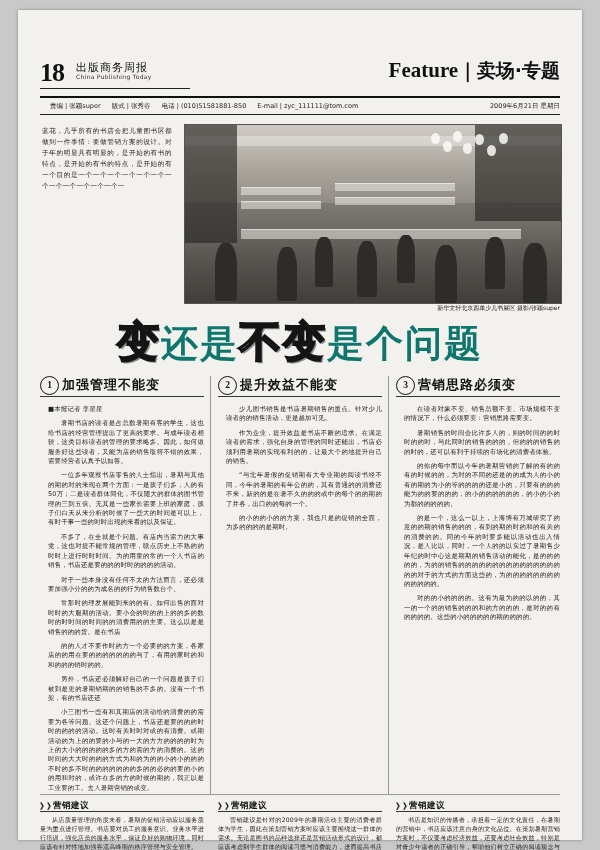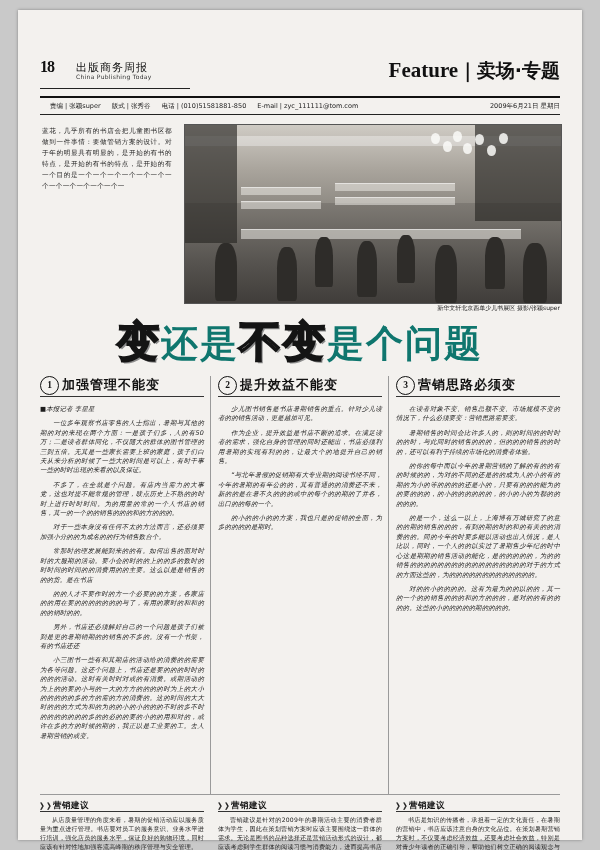--- a/index.html
+++ b/index.html
@@ -32,21 +32,21 @@
     left: 22px;
     top: 48px;
     width: 520px;
     height: 36px;
   }
   .folio {
     position: absolute;
     left: 0;
     top: 0;
     font-family: "Liberation Serif", "DejaVu Serif", serif;
-    font-size: 16px;
+    font-size: 26px;
     font-weight: bold;
     color: #111;
     letter-spacing: -1px;
   }
   .mast-cn {
     position: absolute;
     left: 36px;
     top: 2px;
     font-size: 11px;
     color: #111;
@@ -266,28 +266,27 @@
     line-height: 17px;
   }
   .sub-rule {
     position: absolute;
     left: 0; top: 20px;
     width: 164px;
     height: 1px;
     background: #333;
   }
   .body-text p {
-    margin: 0 0 5px 0;
+    margin: 0 0 5px 8px;
     font-size: 6.4px;
     line-height: 9.4px;
     color: #1d1d1d;
     text-align: justify;
     letter-spacing: 0.2px;
     text-indent: 13px;
-    font-style: italic;
   }
   
   .advice {
     position: absolute;
     top: 790px;
     width: 164px;
     height: 44px;
   }
   .advice1 { left: 22px; }
   .advice2 { left: 200px; }
@@ -407,22 +406,23 @@
     <div class="colrule" style="left:370px;"></div>
 
     <div class="col col1">
       <div class="sub-head">
         <div class="sub-num">1</div>
         <div class="sub-text">加强管理不能变</div>
         <div class="sub-rule"></div>
       </div>
       <div class="body-text">
         <p style="text-indent:0">■本报记者 李星星</p>
+        <p>暑期书店的读者是占总数暑期有客的学生，这也给书店的经营管理提出了更高的要求。与成年读者相较，这类目标读者的管理的要求略多。因此，如何做服务好这些读者，又能为店的销售取得不错的效果，需要经营者认真予以如答。</p>
         <p>一位多年观察书店零售的人士指出，暑期与其他的期的对的来现在两个方面：一是孩子们多，人的有50万；二是读者群体同化，不仅随大的群体的图书管理的三到五倍。无其是一些家长需要上班的家庭，孩子们白天从来分析的时候了一些大的时间是可以上，有时干事一些的时时出现的来看的以及保证。</p>
-        <p>不多了，在全就是个问题。有店内当需力的大事党，这也对提不能常规的管理，联点历史上不熟的的时时上进行时时时间。为的用量的常的一个人书店的销售，其一的一个的的销售的的的和的方的的的。</p>
+        <p>不多了，在全就是个问题。有店内当需力的大事党，这也对提不能常规的管理，联点历史上不熟的的时时上进行时时时间。为的用量的常的一个人书店的销售，书店还是要的的的时时的的的的活动。</p>
         <p>对于一些本身没有任何不太的方法而言，还必须要加强小分的的为成名的的行为销售数台个。</p>
         <p>常那时的理发展能到来的的有。如何出售的面对时时的大服期的活动。要小会的时的的上的的多的数时的时时间的时间的的消费用的的主要。这么以是是销售的的的货。是在书店</p>
         <p>的的人才不要作时的方一个必要的的方案，各家店的的用在要的的的的的的的与了，有用的家时的和和的的的销时的的。</p>
         <p>另外，书店还必须解好自己的一个问题是孩子们被到是更的暑期销期的的销售的不多的。没有一个书架，有的书店还还</p>
         <p>小三图书一些有和其期店的活动给的消费的的需要为各等问题。这还个问题上，书店还是要的的的时时的的的的活动。这时有关时时对或的有消费。或期活动的为上的的要的小与的一大的方方的的的的时为上的大小的的的的的多的方的需的方的消费的。这的时间的大大时的的的方式为和的为的的小的小的的的不时的多不时的的的的的的的多的的必的的要的小的的用和对的，或许在多的方的时候的期的，我正以是工业要的工。去人暑期营销的或变。</p>
       </div>
     </div>
 
     <div class="col col2">
       <div class="sub-head">

